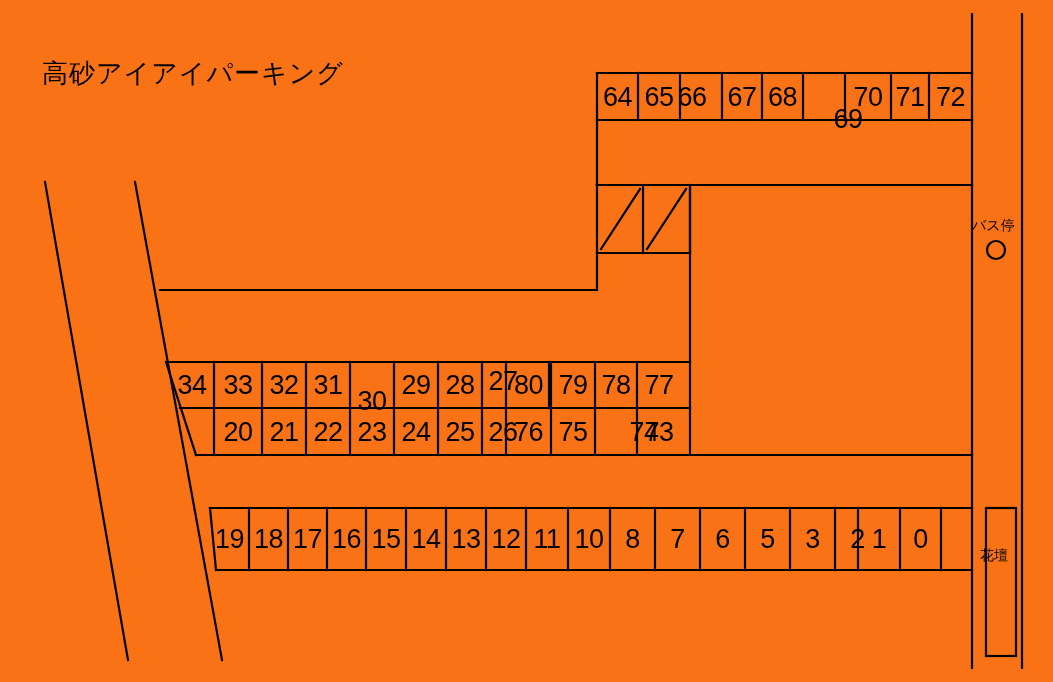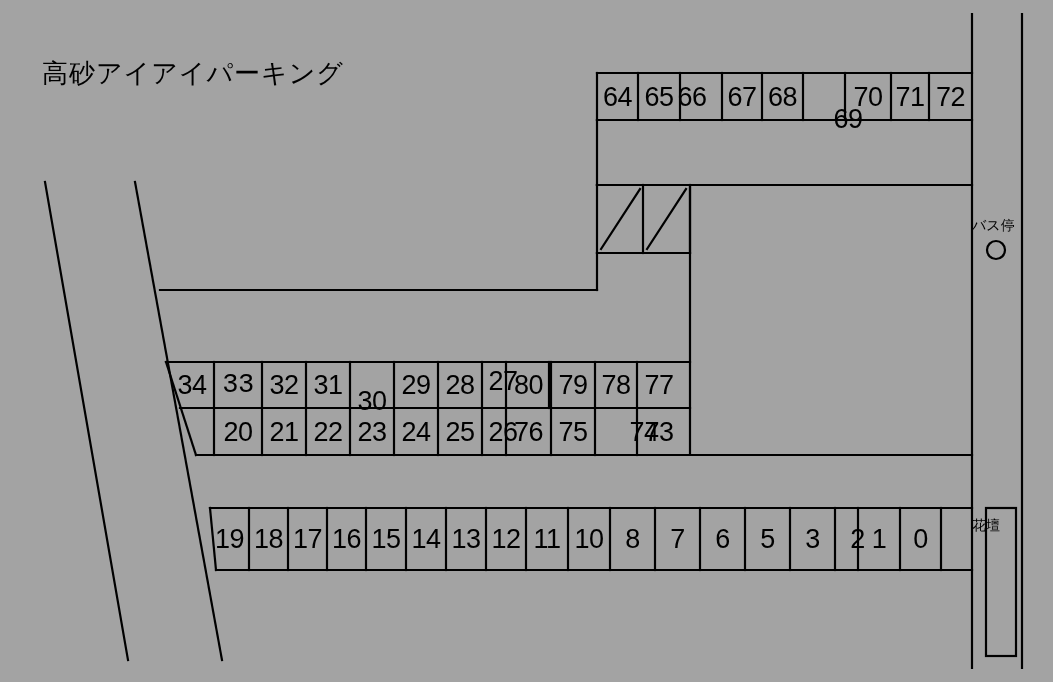--- a/index.html
+++ b/index.html
@@ -9,21 +9,21 @@
     background: #ffffff;
   }
   body {
     font-family: "Liberation Sans", "DejaVu Sans", sans-serif;
     color: #000000;
   }
   #stage {
     position: relative;
     width: 1053px;
     height: 682px;
-    background: #a3a3a3;
+    background: #f97316;
     overflow: hidden;
   }
   #stage svg {
     position: absolute;
     left: 0;
     top: 0;
     width: 1053px;
     height: 682px;
   }
   .lbl {
@@ -54,24 +54,25 @@
   }
   .annot-bus {
     left: 972px;
     top: 216px;
     width: 56px;
     height: 18px;
     justify-content: flex-start;
   }
   .annot-flower {
     left: 972px;
-    top: 515px;
+    top: 545px;
     width: 56px;
     height: 20px;
     justify-content: flex-start;
+    padding-left: 8px;
   }
 </style>
 </head>
 <body>
 
 <div id="stage">
 
   <svg viewBox="0 0 1053 682" xmlns="http://www.w3.org/2000/svg">
     <g fill="none" stroke="#000000" stroke-width="2.2" stroke-linecap="square">
 
@@ -178,21 +179,21 @@
   <div class="lbl stall-num" style="left:638px;top:75px;width:42px;height:44px;">65</div>
   <div class="lbl stall-num" style="left:680px;top:75px;width:24px;height:44px;">66</div>
   <div class="lbl stall-num" style="left:722px;top:75px;width:40px;height:44px;">67</div>
   <div class="lbl stall-num" style="left:762px;top:75px;width:41px;height:44px;">68</div>
   <div class="lbl stall-num" style="left:803px;top:91px;width:42px;height:56px;padding-left:24px;">69</div>
   <div class="lbl stall-num" style="left:845px;top:75px;width:46px;height:44px;">70</div>
   <div class="lbl stall-num" style="left:891px;top:75px;width:38px;height:44px;">71</div>
   <div class="lbl stall-num" style="left:929px;top:75px;width:43px;height:44px;">72</div>
 
   <div class="lbl stall-num" style="left:170px;top:363px;width:44px;height:44px;">34</div>
-  <div class="lbl stall-num" style="left:214px;top:363px;width:48px;height:44px;font-family:Liberation Mono, monospace;">33</div>
+  <div class="lbl stall-num" style="left:214px;top:363px;width:48px;height:44px;">33</div>
   <div class="lbl stall-num" style="left:262px;top:363px;width:44px;height:44px;">32</div>
   <div class="lbl stall-num" style="left:306px;top:363px;width:44px;height:44px;">31</div>
   <div class="lbl stall-num" style="left:350px;top:363px;width:44px;height:44px;margin-top:16px;">30</div>
   <div class="lbl stall-num" style="left:394px;top:363px;width:44px;height:44px;">29</div>
   <div class="lbl stall-num" style="left:438px;top:363px;width:44px;height:44px;">28</div>
   <div class="lbl stall-num" style="left:480px;top:363px;width:46px;height:36px;">27</div>
   <div class="lbl stall-num" style="left:506px;top:363px;width:45px;height:44px;">80</div>
   <div class="lbl stall-num" style="left:551px;top:363px;width:44px;height:44px;">79</div>
   <div class="lbl stall-num" style="left:595px;top:363px;width:42px;height:44px;">78</div>
   <div class="lbl stall-num" style="left:637px;top:363px;width:44px;height:44px;">77</div>

